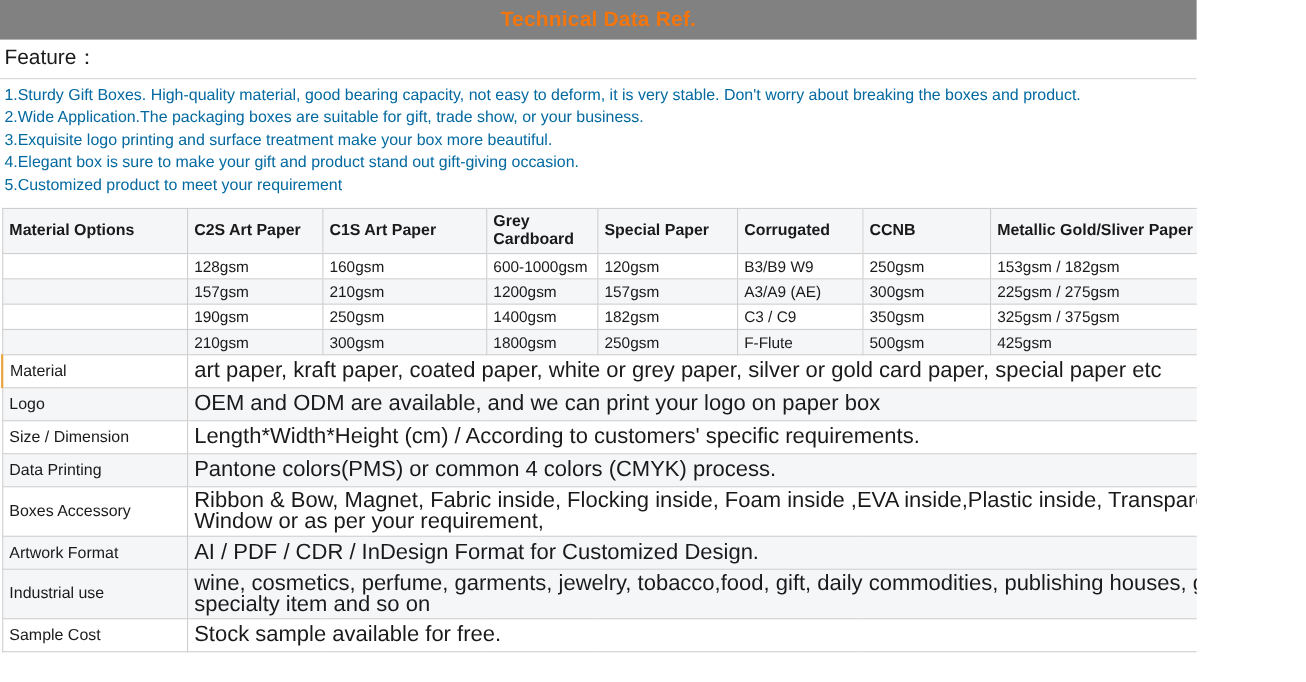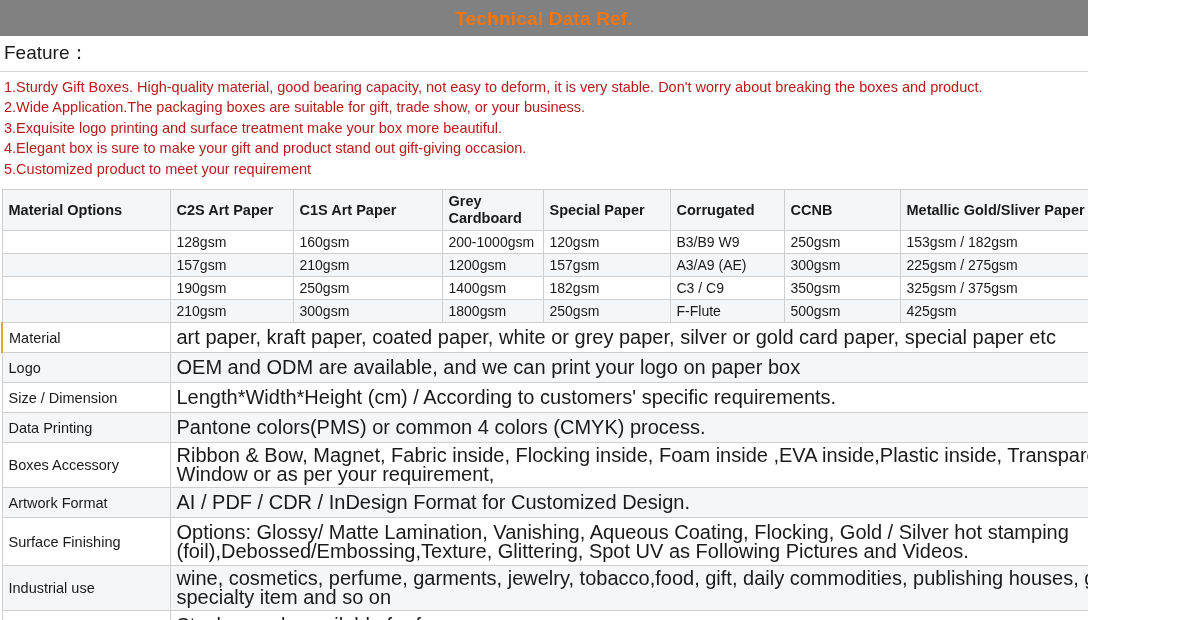--- a/index.html
+++ b/index.html
@@ -55,21 +55,21 @@
   }
 
   
   .feature-list {
     padding: 5px 4px 4px 4px;
     box-sizing: border-box;
   }
   .feature-line {
     font-size: 14.5px;
     line-height: 20.5px;
-    color: #b91c1c;
+    color: #0369a1;
     white-space: nowrap;
   }
 
   
   table.spec {
     border-collapse: collapse;
     width: 1183px;
     margin: 6px 0 0 1px;
     table-layout: fixed;
     font-size: 14px;
@@ -174,21 +174,21 @@
         <th>Special Paper</th>
         <th>Corrugated</th>
         <th>CCNB</th>
         <th>Metallic Gold/Sliver Paper</th>
       </tr>
 
       <tr class="gsm-row r-white">
         <td></td>
         <td>128gsm</td>
         <td>160gsm</td>
-        <td>200-1000gsm</td>
+        <td>600-1000gsm</td>
         <td>120gsm</td>
         <td>B3/B9 W9</td>
         <td>250gsm</td>
         <td>153gsm / 182gsm</td>
       </tr>
 
       <tr class="gsm-row r-tint">
         <td></td>
         <td>157gsm</td>
         <td>210gsm</td>
@@ -244,24 +244,20 @@
       <tr class="kv r-white">
         <td class="lbl">Boxes Accessory</td>
         <td class="val" colspan="7">Ribbon &amp; Bow, Magnet, Fabric inside, Flocking inside, Foam inside ,EVA inside,Plastic inside, Transparent Window or as per your requirement,</td>
       </tr>
 
       <tr class="kv r-tint">
         <td class="lbl">Artwork Format</td>
         <td class="val" colspan="7">AI / PDF / CDR / InDesign Format for Customized Design.</td>
       </tr>
 
-      <tr class="kv-tall r-white">
-        <td class="lbl">Surface Finishing</td>
-        <td class="val" colspan="7">Options: Glossy/ Matte Lamination, Vanishing, Aqueous Coating, Flocking, Gold / Silver hot stamping (foil),Debossed/Embossing,Texture, Glittering, Spot UV as Following Pictures and Videos.</td>
-      </tr>
 
       <tr class="kv r-tint">
         <td class="lbl">Industrial use</td>
         <td class="val" colspan="7">wine, cosmetics, perfume, garments, jewelry, tobacco,food, gift, daily commodities, publishing houses, gift toys, specialty item and so on</td>
       </tr>
 
       <tr class="kv r-white">
         <td class="lbl">Sample Cost</td>
         <td class="val" colspan="7">Stock sample available for free.</td>
       </tr>

